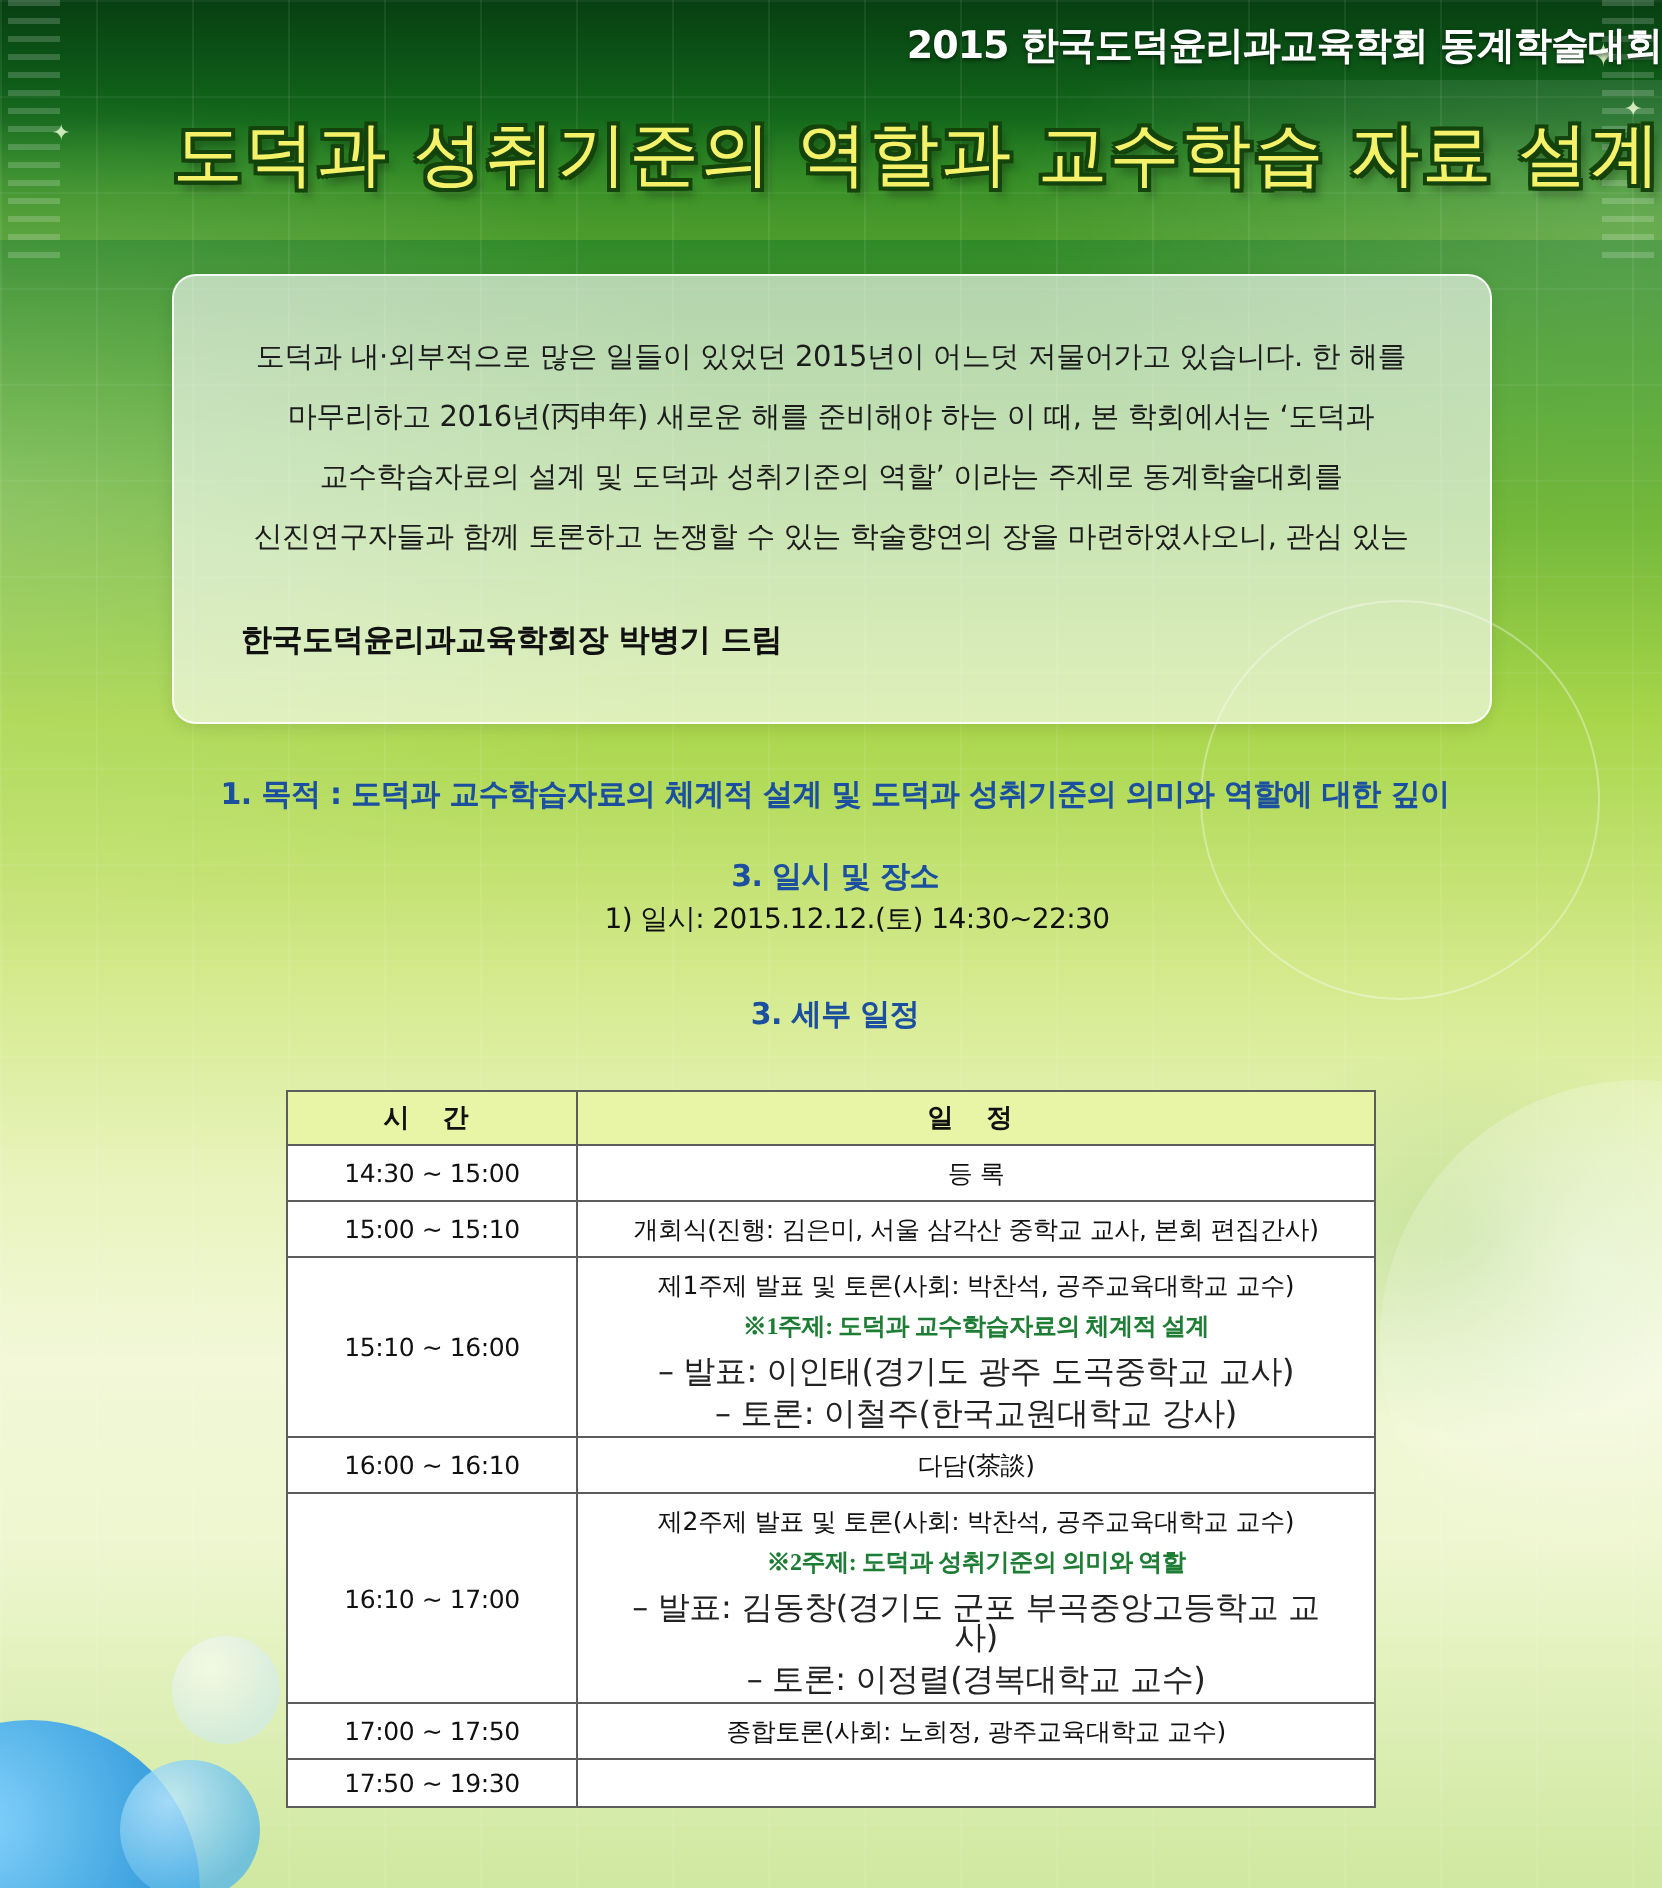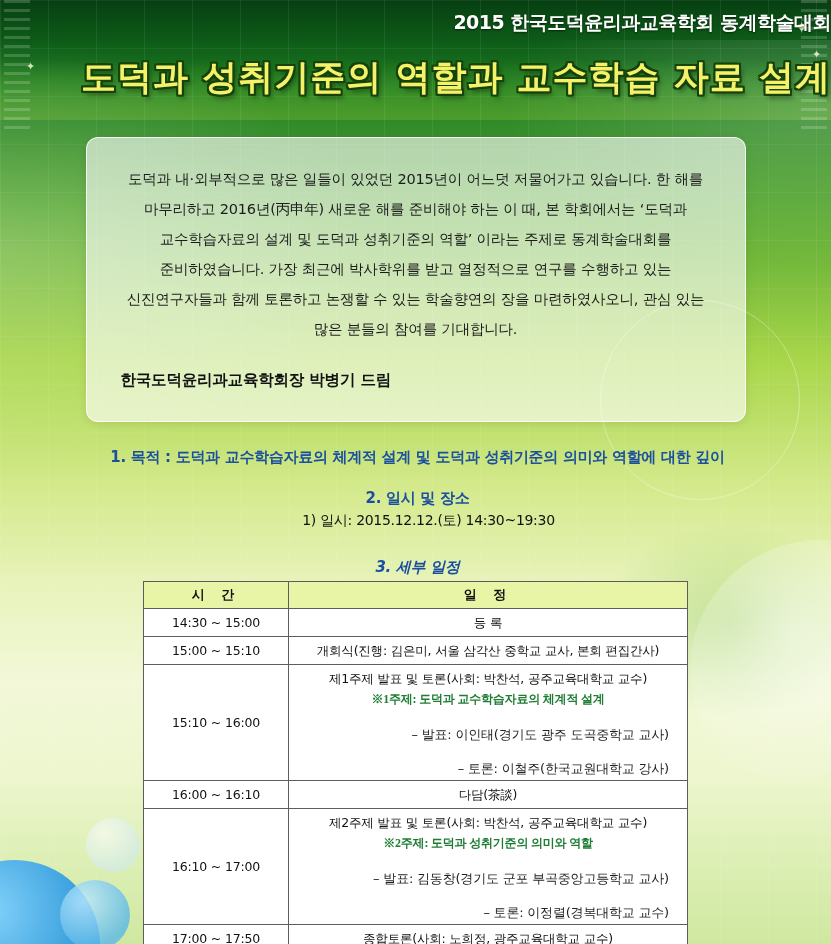--- a/index.html
+++ b/index.html
@@ -45,21 +45,21 @@
   .side-strip { position:absolute; top:0; width:26px; height:130px;
     background: repeating-linear-gradient(to bottom, rgba(255,255,255,.18) 0 3px, rgba(255,255,255,0) 3px 9px); }
 
   
   .header { position: relative; z-index: 5; text-align: right; padding-top: 10px; }
   .subtitle {
     color: #ffffff; font-size: 19px; font-weight: bold; letter-spacing: -0.5px;
     text-shadow: 0 1px 2px rgba(0,0,0,.55);
   }
   .maintitle {
-    margin-top: 18px; font-size: 35px; font-weight: bold; color: #f5f26a;
+    margin-top: 18px; font-size: 35px; font-weight: normal; color: #f5f26a;
     letter-spacing: 1px;
     text-shadow: -2px 0 #14430b, 0 2px #14430b, 2px 0 #14430b, 0 -2px #14430b,
                  -2px -2px #14430b, 2px 2px #14430b, -2px 2px #14430b, 2px -2px #14430b,
                  3px 4px 5px rgba(0,0,0,.45);
   }
 
   
   .greet-box {
     position: relative; z-index: 5;
     margin: 36px auto 0; width: 660px; padding: 26px 34px 30px;
@@ -77,34 +77,34 @@
     letter-spacing: -0.2px;
   }
 
   
   .content { position: relative; z-index: 5; margin: 26px 0 0 0; padding: 0 64px 0 68px; text-align: center; }
   .sec { margin-bottom: 18px; }
   .sec-head { color: #1b4fa0; font-size: 15px; font-weight: bold; letter-spacing: -0.3px; }
   .sec-body { color: #111; font-size: 14px; line-height: 24px; letter-spacing: -0.3px; }
   .indent1 { padding-left: 22px; }
   .sec1-body { padding-left: 26px; margin-top: 2px; color:#111; font-size:14px; line-height:24px;}
-  .sec3-head { margin-top: 26px; margin-bottom: 4px; font-style: italic; }
+  .sec3-head { margin-top: 26px; margin-bottom: 28px; }
 
   
   .table-wrap { position: relative; z-index: 5; width: 545px; margin: 0 auto; }
   table.sched { border-collapse: collapse; width: 100%; background: #fff; }
   table.sched th, table.sched td {
     border: 1px solid #5d5d5d; padding: 4px 18px; font-size: 12.5px; color: #111;
     text-align: center; vertical-align: middle; letter-spacing: -0.2px;
   }
   table.sched thead th { background: #e9f5a6; font-weight: bold; font-size: 13px; letter-spacing: 6px; }
   td.time { width: 145px; white-space: nowrap; }
   .cell-main { font-size: 12.5px; line-height: 19px; }
   .topic { color: #1e7d34; font-weight: bold; font-size: 12px; margin-top: 3px; font-family: Liberation Serif, serif; }
-  .sub { color: #222; font-size: 13px; line-height: 15px; margin-top: 19px; text-align: right; }
+  .sub { color: #222; font-size: 16px; line-height: 15px; margin-top: 6px; }
 </style>
 </head>
 <body>
 
 <div class="bg-deco">
   <div class="bg-topband"></div>
   <div class="grid-lines"></div>
   <div class="sweep"></div>
   <div class="leaf"></div>
   <div class="circle c5"></div>
@@ -121,34 +121,32 @@
 
 <div class="header">
   <div class="subtitle">2015 한국도덕윤리과교육학회 동계학술대회</div>
   <div class="maintitle">도덕과 성취기준의 역할과 교수학습 자료 설계</div>
 </div>
 
 <div class="greet-box">
   <p>도덕과 내·외부적으로 많은 일들이 있었던 2015년이 어느덧 저물어가고 있습니다. 한 해를</p>
   <p>마무리하고 2016년(丙申年) 새로운 해를 준비해야 하는 이 때, 본 학회에서는 ‘도덕과</p>
   <p>교수학습자료의 설계 및 도덕과 성취기준의 역할’ 이라는 주제로 동계학술대회를</p>
-  <p>준비하였습니다. 가장 최근에 박사학위를 받고 열정적으로 연구를 수행하고 있는</p>
   <p>신진연구자들과 함께 토론하고 논쟁할 수 있는 학술향연의 장을 마련하였사오니, 관심 있는</p>
-  <p>많은 분들의 참여를 기대합니다.</p>
   <div class="greet-sign">한국도덕윤리과교육학회장 박병기 드림</div>
 </div>
 
 <div class="content">
   <div class="sec">
     <div class="sec-head">1. 목적 : 도덕과 교수학습자료의 체계적 설계 및 도덕과 성취기준의 의미와 역할에 대한 깊이</div>
   </div>
 
   <div class="sec" style="margin-top:22px">
-    <div class="sec-head">2. 일시 및 장소</div>
-    <div class="sec-body indent1">1) 일시: 2015.12.12.(토) 14:30~19:30</div>
+    <div class="sec-head">3. 일시 및 장소</div>
+    <div class="sec-body indent1">1) 일시: 2015.12.12.(토) 14:30~22:30</div>
   </div>
 
   <div class="sec-head sec3-head">3. 세부 일정</div>
 </div>
 
 <div class="table-wrap">
   <table class="sched">
     <thead>
       <tr>
         <th class="time">시  간</th>

